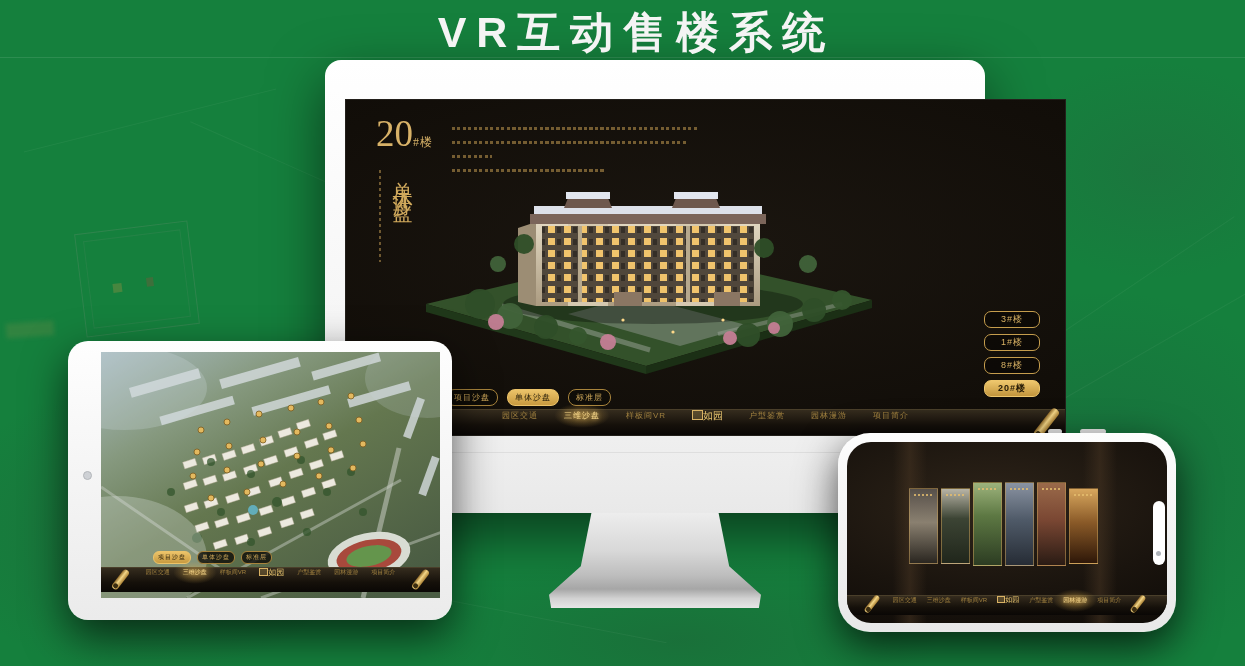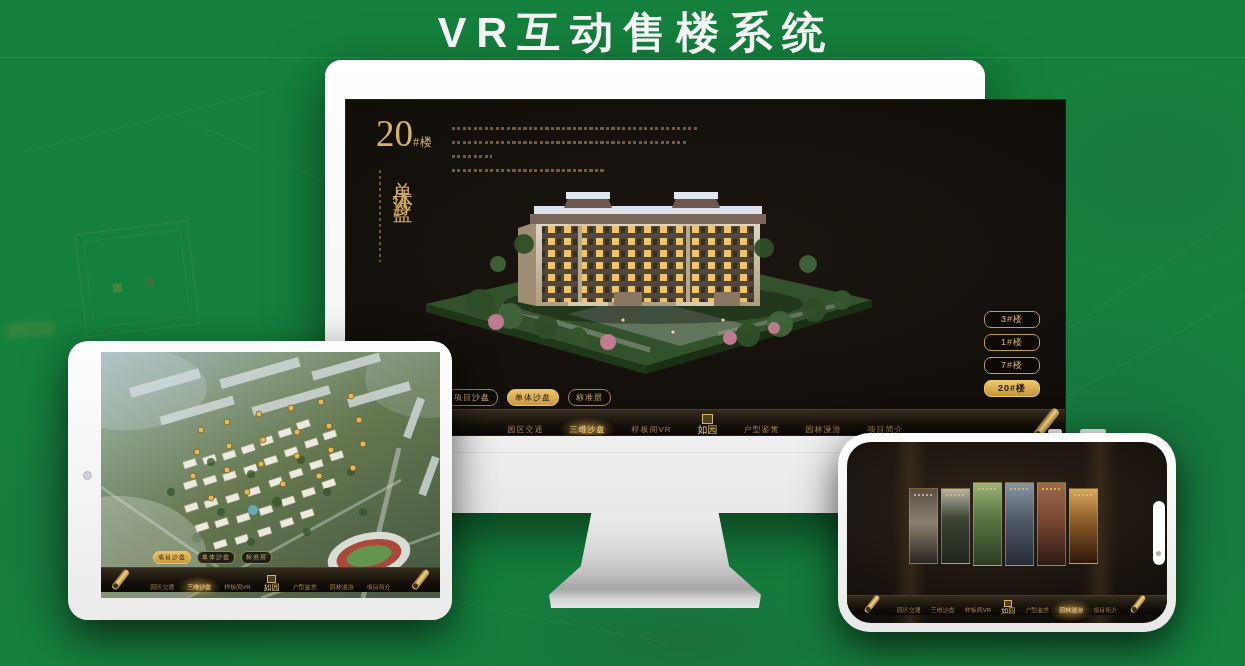--- a/index.html
+++ b/index.html
@@ -56,28 +56,28 @@
                     border-color:#eec76d;font-weight:bold;}
 
   
   .tabs{position:absolute;display:flex;gap:9px;}
   .monitor-tabs{left:100px;top:289px;}
   .pill{font-size:8px;letter-spacing:1px;color:#cfa85a;border:1px solid #a8843c;border-radius:8px;
         padding:2px 7px;background:rgba(15,12,7,.8);}
   .pill.active{background:linear-gradient(180deg,#ecc369,#c89a40);color:#231a08;border-color:#ecc369;}
 
   
-  .navbar{position:absolute;left:0;bottom:0;width:100%;display:flex;align-items:flex-end;justify-content:center;
+  .navbar{position:absolute;left:0;bottom:0;width:100%;display:flex;align-items:flex-start;justify-content:center;
           background:linear-gradient(180deg,#352c1e 0%,#15100a 60%,#0a0705 100%);border-top:1px solid #4a3f2a;}
   .monitor-nav{height:25px;gap:26px;}
   .nav-item{position:relative;font-size:8px;letter-spacing:1px;color:#a0803f;z-index:1;white-space:nowrap;}
   .nav-item.active{color:#f7d78a;text-shadow:0 0 4px rgba(240,200,110,.9);}
   .nav-item.active::before{content:'';position:absolute;left:-10px;right:-10px;top:-7px;bottom:-7px;
       background:radial-gradient(ellipse at center,rgba(214,168,78,.55),transparent 70%);z-index:-1;}
-  .nav-logo{display:flex;flex-direction:column;align-items:center;line-height:1;}
+  .nav-logo{display:flex;align-items:center;line-height:1;}
   .seal{width:9px;height:8px;border:1px solid #d9b264;background:rgba(217,178,100,.25);margin-bottom:1px;}
   .logo-text{font-size:10px;color:#e8c56f;font-family:"Liberation Serif","DejaVu Serif",serif;}
   .scroll-icon{position:absolute;background:linear-gradient(90deg,#8a6526,#f4d687 45%,#a87f33);
                border-radius:4px;transform:rotate(38deg);}
   .scroll-icon::after{content:'';position:absolute;left:50%;bottom:1px;width:5px;height:5px;margin-left:-2.5px;
                border-radius:50%;background:#3a2c10;}
   .m-scroll-r{right:14px;top:-4px;width:9px;height:34px;}
   .m-scroll-l{left:14px;top:-4px;width:9px;height:34px;}
 
   
@@ -221,21 +221,21 @@
           <circle cx="80" cy="112" r="8" fill="#41633a"></circle>
       </g>
       <circle cx="205" cy="168" r="1.6" fill="#ffd98a"></circle>
         <circle cx="255" cy="180" r="1.6" fill="#ffd98a"></circle>
       <circle cx="305" cy="168" r="1.6" fill="#ffd98a"></circle>
     </svg>
 
     <div class="floor-btns">
       <div class="floor-btn">3#楼</div>
       <div class="floor-btn">1#楼</div>
-      <div class="floor-btn">7#楼</div>
+      <div class="floor-btn">8#楼</div>
       <div class="floor-btn active">20#楼</div>
     </div>
 
     <div class="tabs monitor-tabs">
       <div class="pill">项目沙盘</div>
       <div class="pill active">单体沙盘</div>
       <div class="pill">标准层</div>
     </div>
 
     <div class="navbar monitor-nav">

